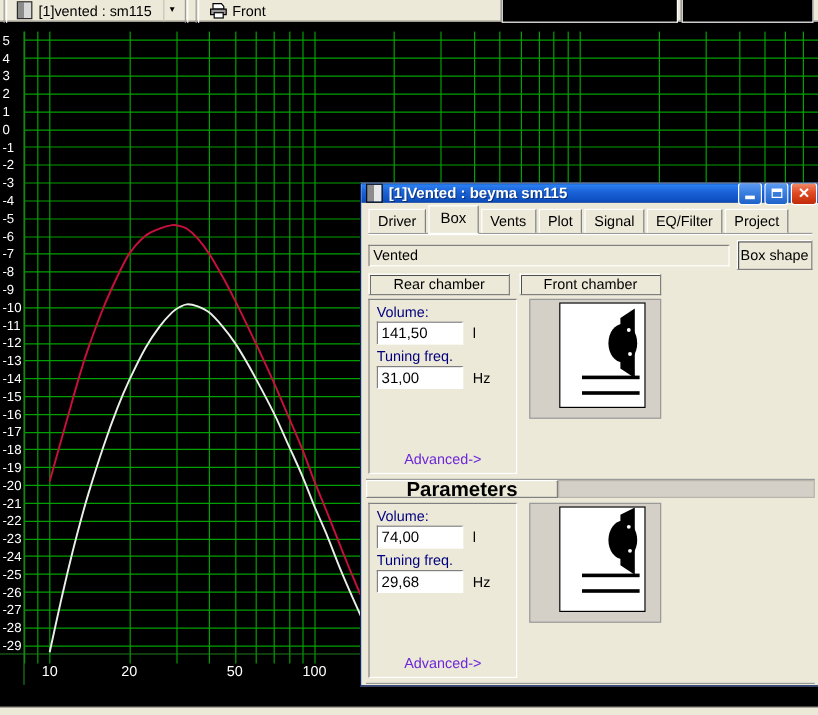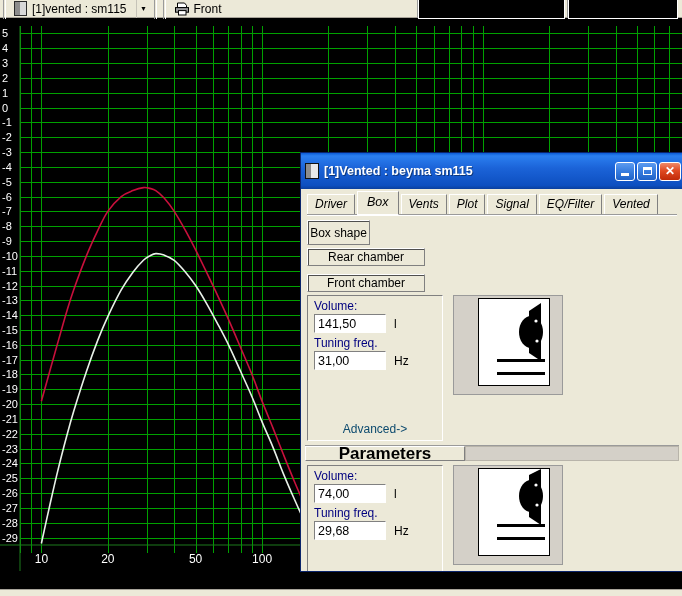--- a/index.html
+++ b/index.html
@@ -73,21 +73,21 @@
   
   .dialog {
     position: absolute; left: 300px; top: 152px;
     width: 384px; height: 420px;
     background: #ece9d8;
     border: 1px solid #0a246a;
     box-sizing: border-box;
     overflow: hidden;
   }
   .titlebar {
-    height: 36px;
+    height: 16px;
     background: linear-gradient(180deg,#0a5ad4 0%, #2b7ff0 8%, #1b63d8 42%, #0d4fc0 90%, #0a3f9e 100%);
     display: flex; align-items: center;
     padding: 0 2px 0 4px;
     box-sizing: border-box;
   }
   .title-icon {
     width: 12px; height: 14px; margin-right: 5px;
     background: linear-gradient(90deg,#8c8c8c 0 45%, #e8e8e8 45% 100%);
     border: 1px solid #111; flex: none;
   }
@@ -119,21 +119,20 @@
   .tab {
     font-size: 12px; color: #000;
     padding: 2px 7px 3px 7px;
     background: #ece9d8;
     border: 1px solid #ffffff;
     border-right-color: #808080;
     border-bottom: none;
     margin-right: 2px;
     box-sizing: border-box;
     white-space: nowrap;
-    font-style: italic;
   }
   .tab.active {
     background: #ece9d8;
     padding: 3px 9px 5px 9px;
     position: relative; top: 1px;
     border: 1px solid #ffffff;
     border-right-color: #808080;
     font-size: 12.5px;
     z-index: 2;
   }
@@ -153,45 +152,45 @@
     border: 1px solid #ffffff;
     border-right-color: #808080; border-bottom-color: #808080;
     box-shadow: 1px 1px 0 #4f4f4f inset;
     padding: 2px 6px; box-sizing: border-box;
     display: flex; align-items: center; justify-content: center;
     white-space: nowrap;
   }
   .btn-box-shape { width: 63px; height: 25px; padding: 0; }
 
   
-  .chamber-row { display: flex; margin: 0 3px 3px 3px; gap: 8px; flex-direction: column; }
+  .chamber-row { display: flex; margin: 0 3px 3px 3px; gap: 8px; }
   .btn-chamber { width: 118px; height: 18px; padding: 0; }
 
   
   .panel-row { display: flex; margin: 0 3px; gap: 0; align-items: flex-start; }
   .param-group {
-    width: 136px; height: 146px;
+    width: 124px; height: 146px;
     border: 1px solid #808080; border-right-color: #fff; border-bottom-color: #fff;
     box-sizing: border-box; position: relative;
     background: #ece9d8;
   }
   .field-label {
     color: #00007f; font-size: 12px; margin: 3px 0 1px 6px;
   }
   .field-row { display: flex; align-items: center; margin-left: 6px; }
   .field-input {
     width: 72px; height: 19px; background: #ffffff;
     border: 1px solid #808080; border-right-color: #fff; border-bottom-color: #fff;
     font-size: 12.5px; color: #000; padding: 0 3px; box-sizing: border-box;
     display: flex; align-items: center;
   }
   .unit { font-size: 12px; color: #000; margin-left: 8px; }
   .advanced {
     position: absolute; bottom: 4px; left: 0; right: 0;
-    text-align: center; font-size: 12px; color: #0c4a6e;
+    text-align: center; font-size: 12px; color: #6d28d9;
   }
   .shape-box {
     width: 72px; height: 88px; background: #ffffff;
     border: 1px solid #000;
     margin-left: 24px; margin-top: 2px;
     position: relative; box-sizing: border-box;
   }
   .shape-holder {
     width: 110px; height: 100px;
     background: #d4d0c8;
@@ -417,25 +416,26 @@
 
     <div class="dlg-body">
 
       <div class="tabs" id="tabs">
           <div class="tab">Driver</div>
           <div class="tab active">Box</div>
           <div class="tab">Vents</div>
           <div class="tab">Plot</div>
           <div class="tab">Signal</div>
           <div class="tab">EQ/Filter</div>
-          <div class="tab">Vented</div>
+          <div class="tab">Project</div>
         </div>
       <div class="tabstrip-line"></div>
 
       <div class="name-row">
+        <div class="name-input" title="Name">Vented</div>
         <div class="btn btn-box-shape">Box shape</div>
       </div>
 
       <div class="chamber-row">
         <div class="btn btn-chamber">Rear chamber</div>
         <div class="btn btn-chamber">Front chamber</div>
       </div>
 
       <div class="panel-row">
         <div class="param-group">

